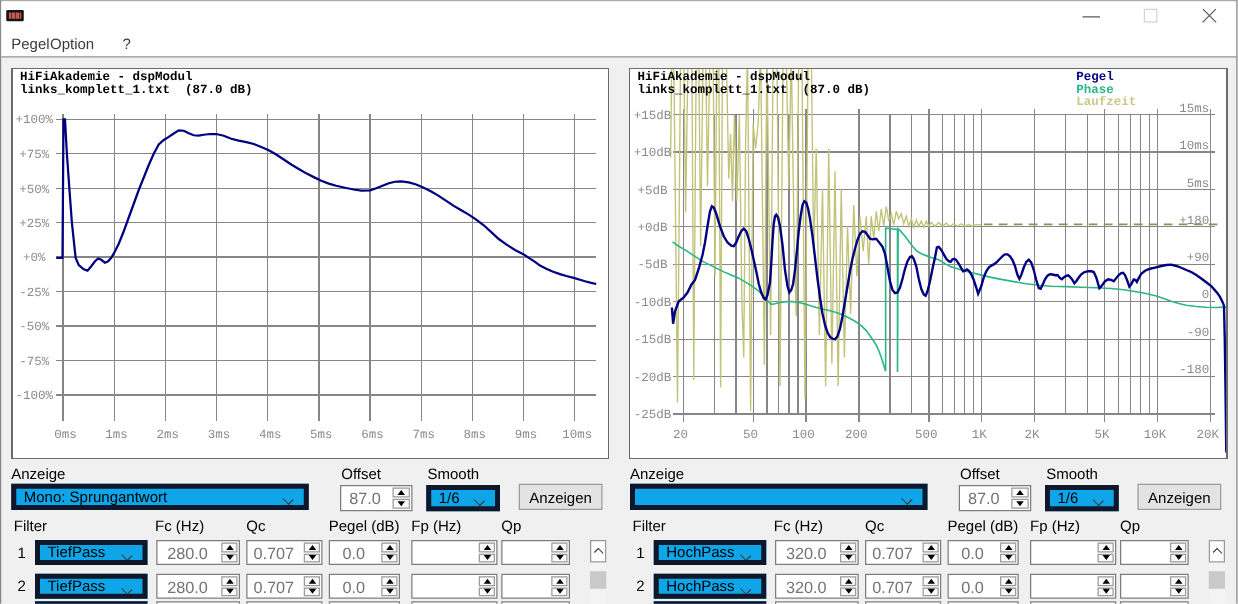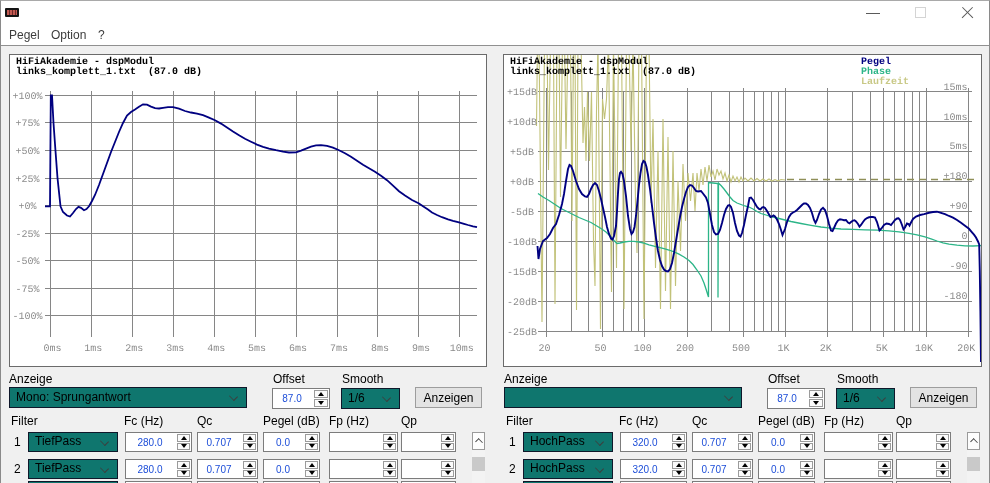--- a/index.html
+++ b/index.html
@@ -10,27 +10,27 @@
 #ticon {position:absolute;left:4px;top:7px;width:14px;height:9px;background:#141414;border-radius:1px}
 #ticon i {position:absolute;left:2px;top:2px;width:10px;height:5px;
   background:repeating-linear-gradient(90deg,#c25a52 0 2px,#6e2a28 2px 3px)}
 #ttext {position:absolute;left:25px;top:6px;font-size:12px;color:#4c4c4c}
 #tmin {position:absolute;left:865px;top:12px;width:14px;height:1px;background:#5a5a5a}
 #tmax {position:absolute;left:914px;top:6px;width:11px;height:11px;border:1px solid #d4d4d4}
 .x1,.x2 {position:absolute;left:959px;top:11px;width:15px;height:1.4px;background:#595959}
 .x1 {transform:rotate(45deg)} .x2 {transform:rotate(-45deg)}
 .menu {position:absolute;top:27px;font-size:12px;color:#3c3c3c}
 .lbl {position:absolute;font-size:12px;color:#000;white-space:pre}
-.combo {position:absolute;background:#0f766e;border:1px solid #0f172a;overflow:hidden}
+.combo {position:absolute;background:#0ea5e9;border:4px solid #0f172a;overflow:hidden}
 .ct {position:absolute;left:6px;top:50%;transform:translateY(-54%);font-size:12px;color:#000;white-space:nowrap}
 .chev {position:absolute;right:9px;top:5px;width:7px;height:7px;
   border-right:1.4px solid #3e3e3e;border-bottom:1.4px solid #3e3e3e;transform:rotate(45deg) scale(1,.82)}
 .edit {position:absolute;background:#fff;border:1px solid #7c7c7c;font-size:12px;color:#000;
   text-align:center;display:flex;align-items:center;justify-content:center}
-.etxt {position:absolute;font-size:10px;color:#1d4ed8;display:flex;align-items:center;justify-content:center}
+.etxt {position:absolute;font-size:13px;color:#737373;display:flex;align-items:center;justify-content:center}
 .sb {position:absolute;background:#fbfbfb;border:1px solid #9b9b9b;
   display:flex;align-items:center;justify-content:center}
 .tu {width:0;height:0;border-left:3.5px solid transparent;border-right:3.5px solid transparent;
   border-bottom:4px solid #000}
 .td {width:0;height:0;border-left:3.5px solid transparent;border-right:3.5px solid transparent;
   border-top:4px solid #000}
 .btn {position:absolute;background:#e3e3e3;border:1px solid #9d9d9d;font-size:12px;color:#000;
   display:flex;align-items:center;justify-content:center}
 .strack {position:absolute;background:#f3f3f3}
 .sbtn {position:absolute;background:#fdfdfd;border:1px solid #9a9a9a}
@@ -42,21 +42,21 @@
 <div id="win">
 <div id="tbar">
   <div id="ticon">
         <i></i>
       </div>
   <div id="tmin"></div>
       <div id="tmax"></div>
       <div class="x1"></div>
       <div class="x2"></div>
   <div class="menu" style="left:8px">Pegel</div>
-  <div class="menu" style="left:50px">Option</div>
+  <div class="menu" style="left:39px">Option</div>
   <div class="menu" style="left:97px">?</div>
 </div>
 <svg width="990" height="483" viewBox="0 0 990 483" style="position:absolute;left:0;top:0" shape-rendering="crispEdges" text-rendering="geometricPrecision">
 <defs>
 <clipPath id="cl">
           <rect x="9" y="54" width="476" height="311"></rect>
         </clipPath>
 <clipPath id="cr">
           <rect x="503" y="54" width="477" height="311"></rect>
         </clipPath>

